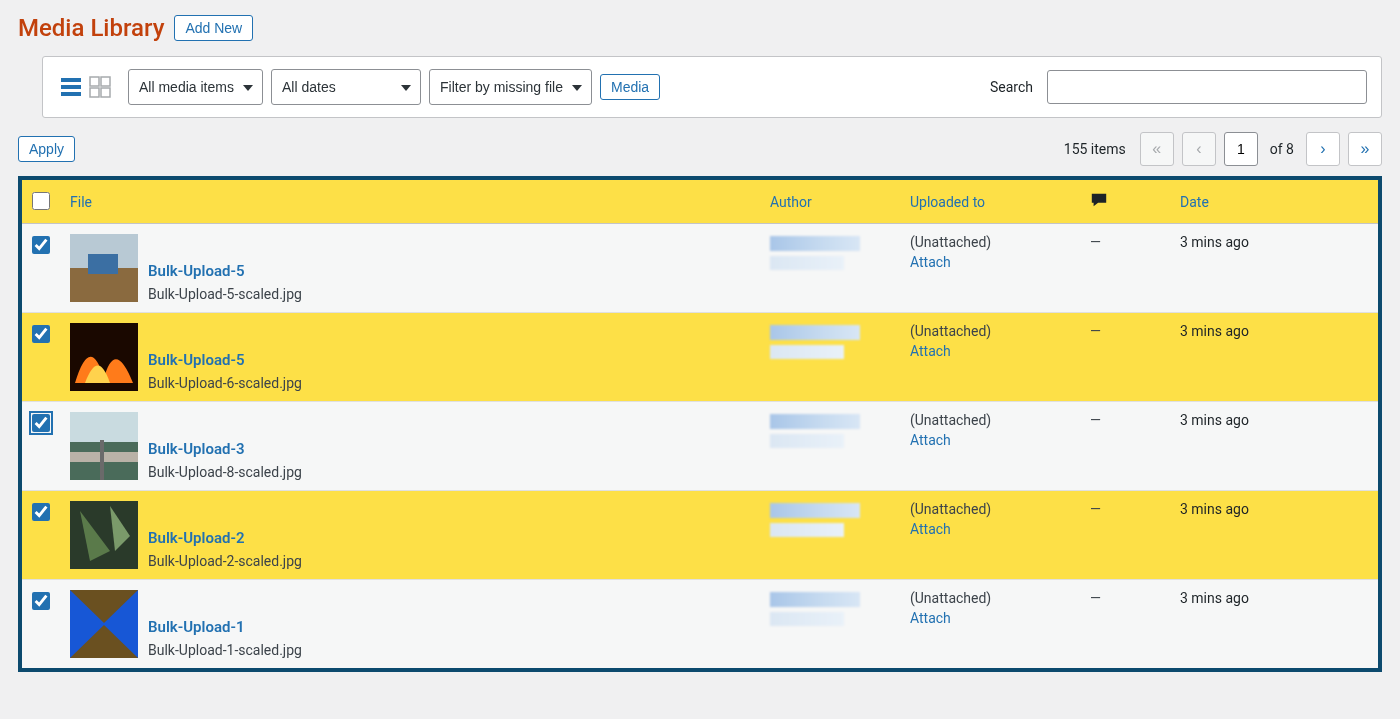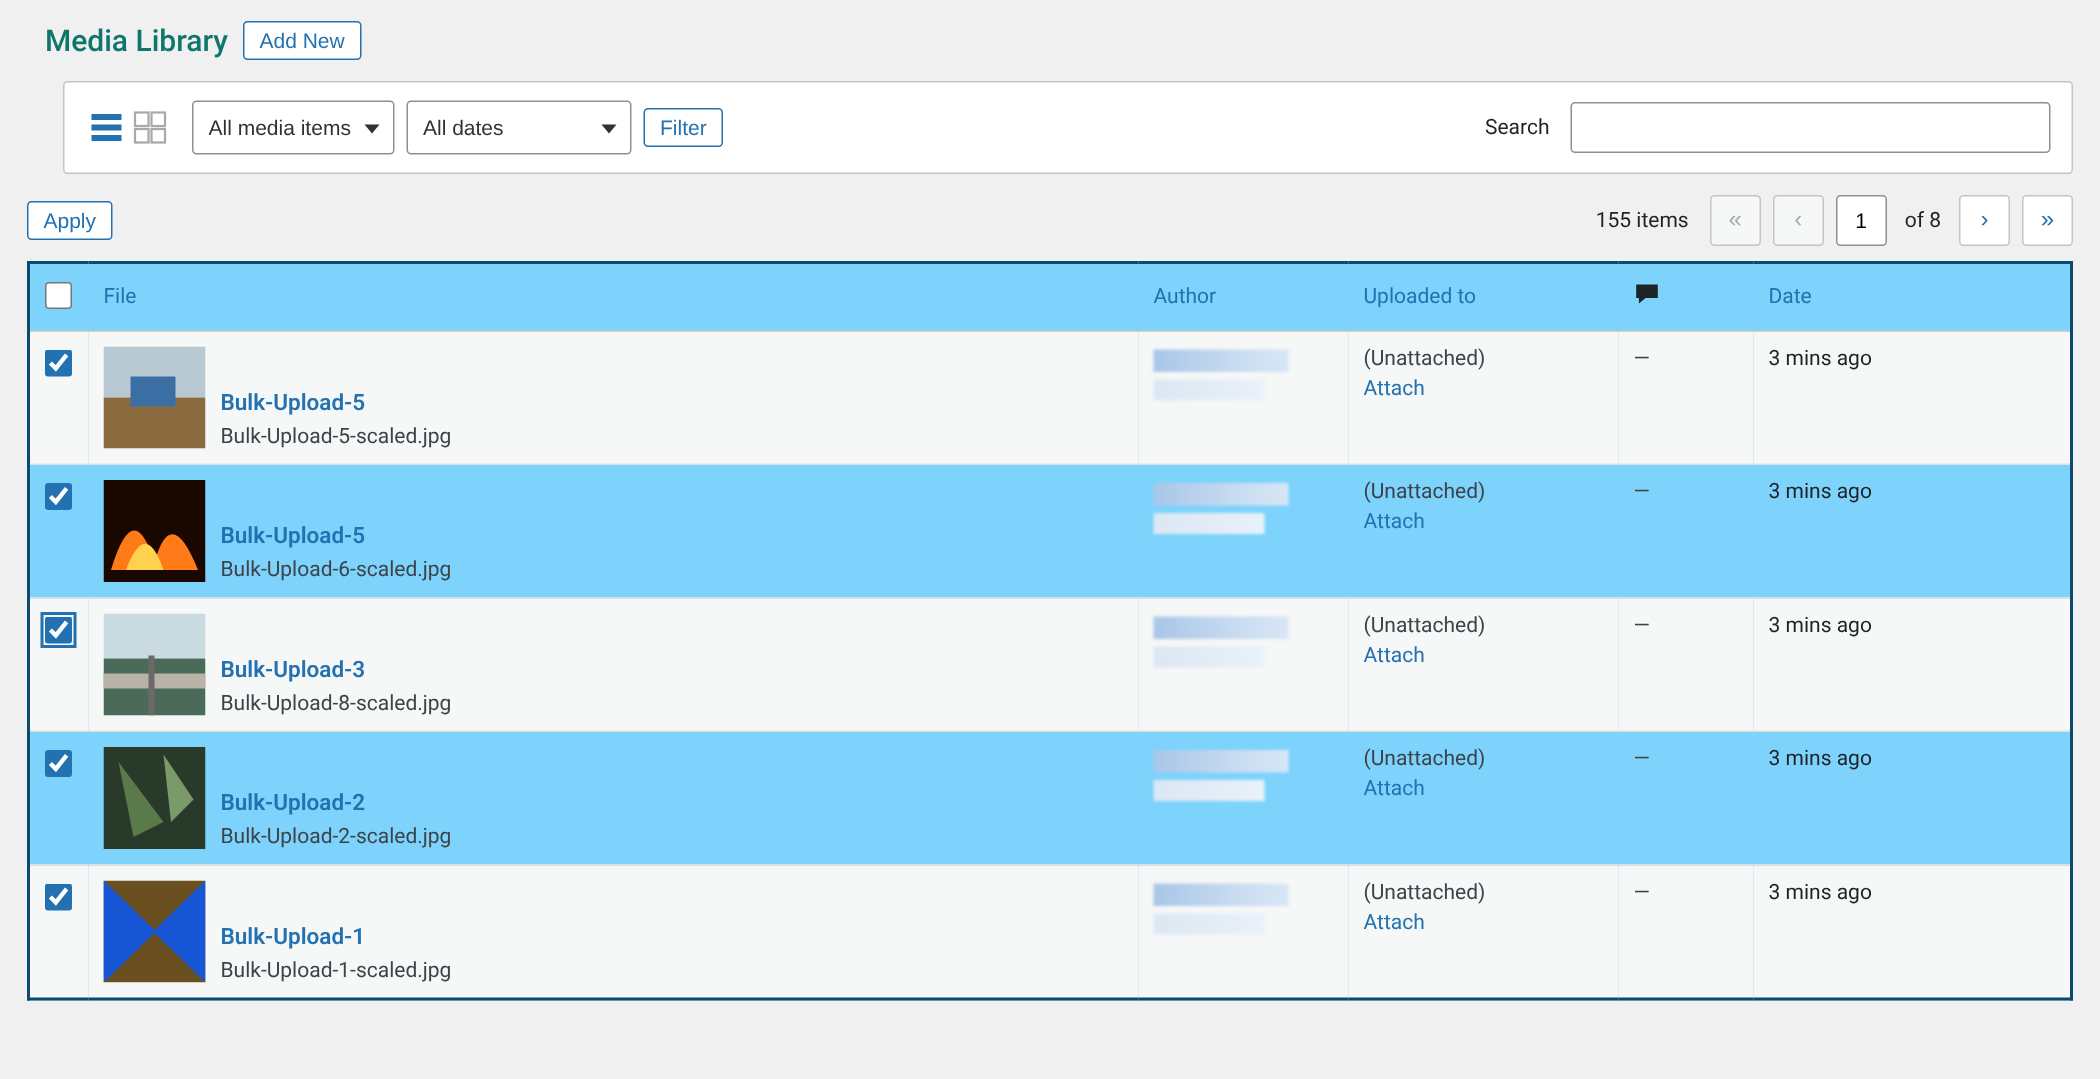--- a/index.html
+++ b/index.html
@@ -11,24 +11,23 @@
       padding: 10px 18px;
     }
     .header-row {
       display: flex;
       align-items: center;
       gap: 10px;
       margin-bottom: 14px;
       margin-top: 4px;
     }
     .page-title {
-      font-size: 20px;
+      font-size: 24px;
       font-weight: 500;
-      color: #0f766e;
-      margin-left: 12px;
+      color: #c2410c;
     }
     .btn-outline {
       border: 1px solid #2271b1;
       background: #fff;
       color: #2271b1;
       padding: 4px 10px;
       font-size: 14px;
       border-radius: 3px;
       cursor: pointer;
     }
@@ -122,22 +121,22 @@
       width: 34px;
       height: 34px;
       border: 1px solid #8c8f94;
       text-align: center;
       font-size: 14px;
       border-radius: 3px;
     }
     .of-text { margin: 0 4px; font-size: 14px; text-align: center; }
     .table {
       width: 100%;
-      border: 2px solid #0c4a6e;
-      background: #7dd3fc;
+      border: 4px solid #0c4a6e;
+      background: #fde047;
       border-collapse: collapse;
     }
     .table thead th {
       text-align: left;
       font-weight: 400;
       font-size: 14px;
       color: #2271b1;
       padding: 10px 10px;
       border-bottom: 1px solid #c3c4c7;
     }
@@ -226,21 +225,26 @@
   <span class="select-wrap">
     <select class="select">
       <option>All media items</option>
     </select>
   </span>
   <span class="select-wrap">
     <select class="select" style="min-width:150px">
       <option>All dates</option>
     </select>
   </span>
-  <button class="btn-outline">Filter</button>
+  <span class="select-wrap">
+    <select class="select">
+      <option>Filter by missing file</option>
+    </select>
+  </span>
+  <button class="btn-outline">Media</button>
   <div class="spacer"></div>
   <span class="search-label">Search</span>
   <input type="text" class="search-input" style="">
 </div>
 
 <div class="actions-row">
   <button class="btn-outline">Apply</button>
   <div class="spacer"></div>
   <span class="items-count">155 items</span>
   <button class="page-btn disabled">«</button>

